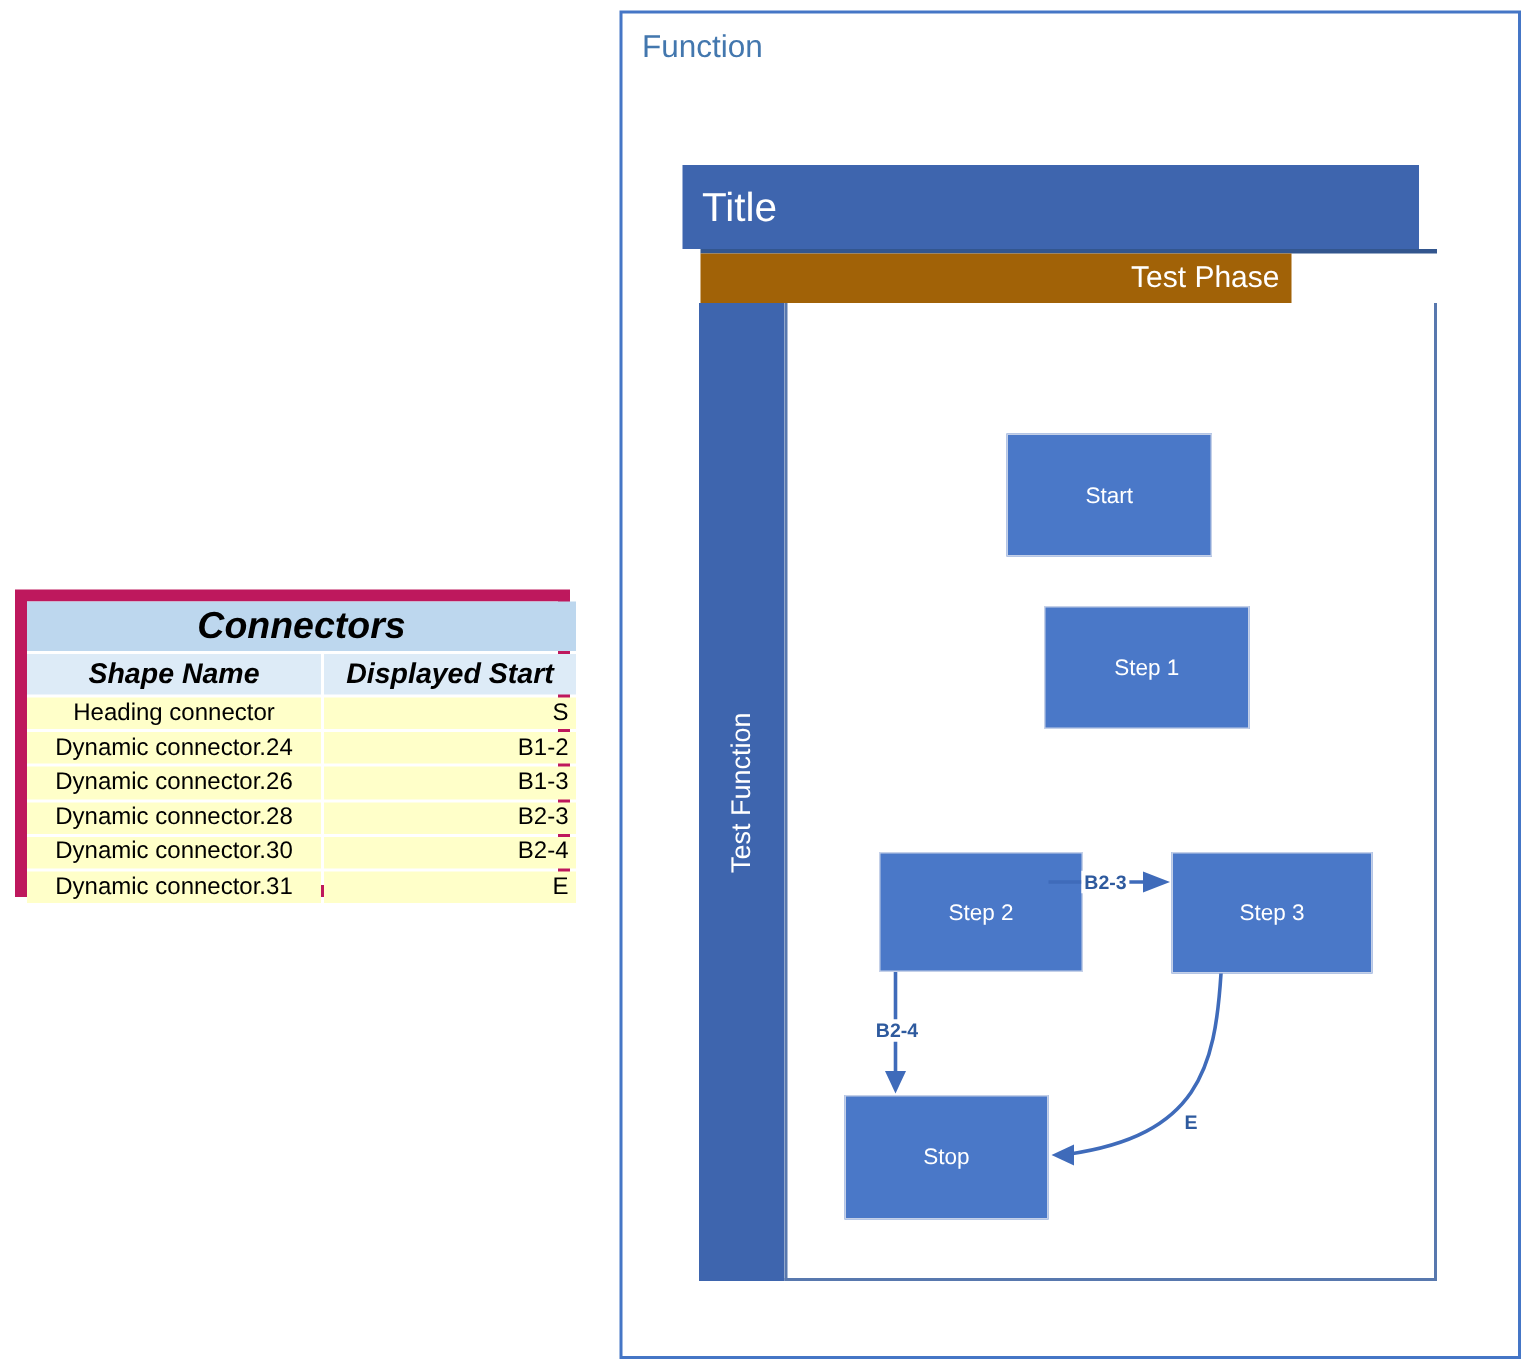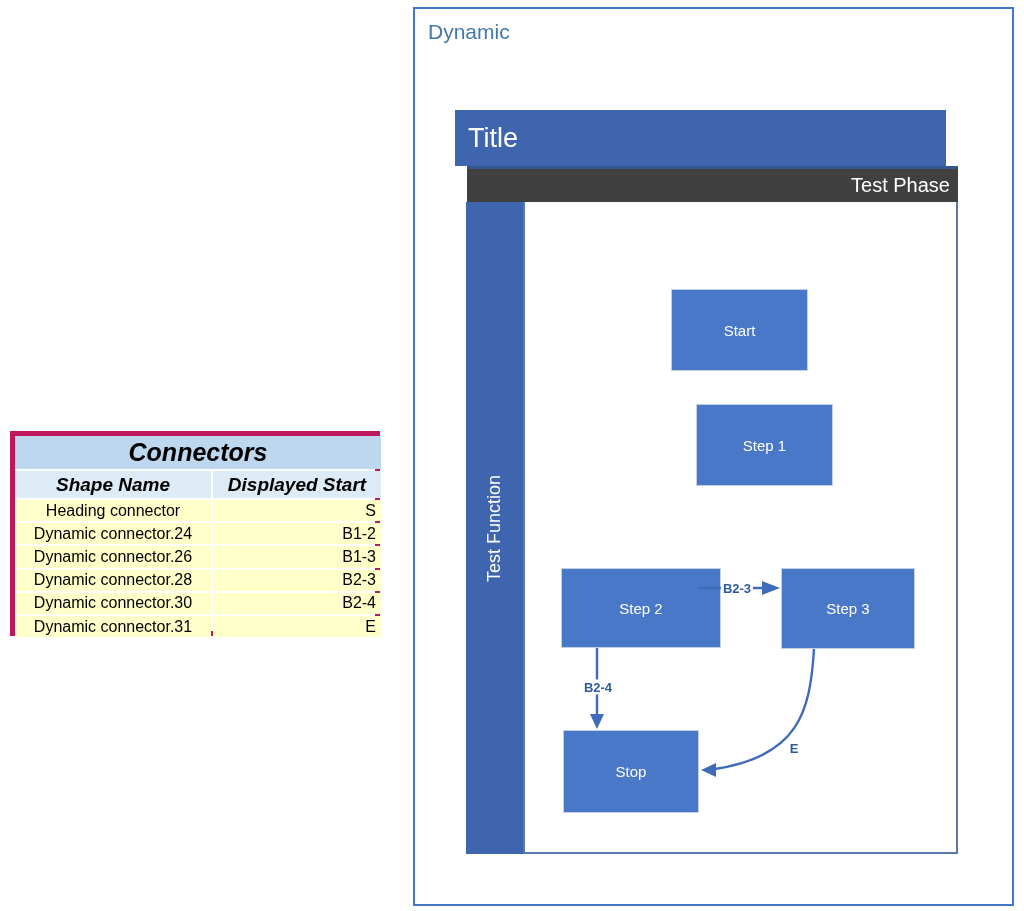--- a/index.html
+++ b/index.html
@@ -3,52 +3,52 @@
 <meta charset="utf-8">
 <style>
   html,body{margin:0;padding:0;background:#fff;}
   *{box-sizing:border-box;font-family:"Liberation Sans","DejaVu Sans",sans-serif;}
   #canvas{position:relative;width:1024px;height:911px;background:#fff;overflow:hidden;}
 
   
   .ctable{
     position:absolute;left:10px;top:393px;width:370px;height:205px;
     display:grid;grid-template-columns:196px 168px;grid-template-rows:33px 27px repeat(6,21.2px);
-    gap:2px;background:#fff;border:5px solid #be185d;margin-top:38px;
+    gap:2px;background:#fff;border:8px solid #be185d;
   }
   .ctable .cell{display:flex;align-items:center;overflow:hidden;white-space:nowrap;color:#000;}
   .ct-title{grid-column:1/-1;background:#bdd7ee;justify-content:center;
     font-size:25px;font-weight:bold;font-style:italic;}
   .ct-head{background:#ddebf7;justify-content:center;font-size:19px;font-weight:bold;font-style:italic;}
   .ct-row1{background:#ffffc9;justify-content:center;font-size:16px;}
   .ct-row2{background:#ffffc9;justify-content:flex-end;padding-right:5px;font-size:16px;}
 
   
   .heading-box{position:absolute;left:413px;top:7px;width:601px;height:899px;
     border:2px solid #4576c6;background:#fff;}
   .heading-text{position:absolute;left:428px;top:20px;font-size:21px;color:#4377ae;}
 
   
   .title-bar{position:absolute;left:455px;top:110px;width:491px;height:56px;background:#3e65ae;
     color:#fff;font-size:27px;display:flex;align-items:center;padding-left:13px;}
   .bar-sep{position:absolute;left:467px;top:166px;width:491px;height:3px;background:#33568e;}
-  .phase-band{position:absolute;left:467px;top:169px;width:491px;height:33px;background:#404040;
+  .phase-band{position:absolute;left:467px;top:169px;width:394px;height:33px;background:#a16207;
     color:#fff;font-size:20px;display:flex;align-items:center;justify-content:flex-end;padding-right:8px;}
   .function-bar{position:absolute;left:466px;top:202px;width:57px;height:652px;background:#3e65ae;
     display:flex;align-items:center;justify-content:center;}
   .function-bar span{transform:rotate(-90deg);white-space:nowrap;color:#fff;font-size:18px;font-weight:500;}
   .content-area{position:absolute;left:523px;top:202px;width:435px;height:652px;
     border:2px solid #5878ae;border-top:none;background:#fff;}
 
   
   .node{position:absolute;background:#4a78c8;border:1px solid #c4d0e8;color:#fff;
     display:flex;align-items:center;justify-content:center;font-size:15px;}
   .node-start{left:671px;top:241px;width:137px;height:82px;margin-top:48px;}
   .node-step1{left:696px;top:404px;width:137px;height:82px;}
-  .node-step2{left:561px;top:568px;width:160px;height:80px;}
+  .node-step2{left:586px;top:568px;width:136px;height:80px;}
   .node-step3{left:781px;top:568px;width:134px;height:81px;}
   .node-stop{left:563px;top:730px;width:136px;height:83px;}
 
   
   .connector-layer{position:absolute;left:0;top:0;width:1024px;height:911px;pointer-events:none;}
   .edge-label{position:absolute;transform:translate(-50%,-50%);background:#fff;
     color:#2e5a9e;font-size:13px;font-weight:600;line-height:1;padding:1px 2px;white-space:nowrap;}
 </style>
 </head>
 <body>
@@ -73,21 +73,21 @@
     <div class="cell ct-row2">B2-3</div>
 
     <div class="cell ct-row1">Dynamic connector.30</div>
     <div class="cell ct-row2">B2-4</div>
 
     <div class="cell ct-row1">Dynamic connector.31</div>
     <div class="cell ct-row2">E</div>
   </div>
 
   <div class="heading-box"></div>
-  <div class="heading-text">Dynamic</div>
+  <div class="heading-text">Function</div>
 
   <div class="title-bar">Title</div>
   <div class="bar-sep"></div>
   <div class="phase-band">Test Phase</div>
   <div class="function-bar">
     <span>Test Function</span>
   </div>
   <div class="content-area"></div>
 
   <div class="node node-start">

